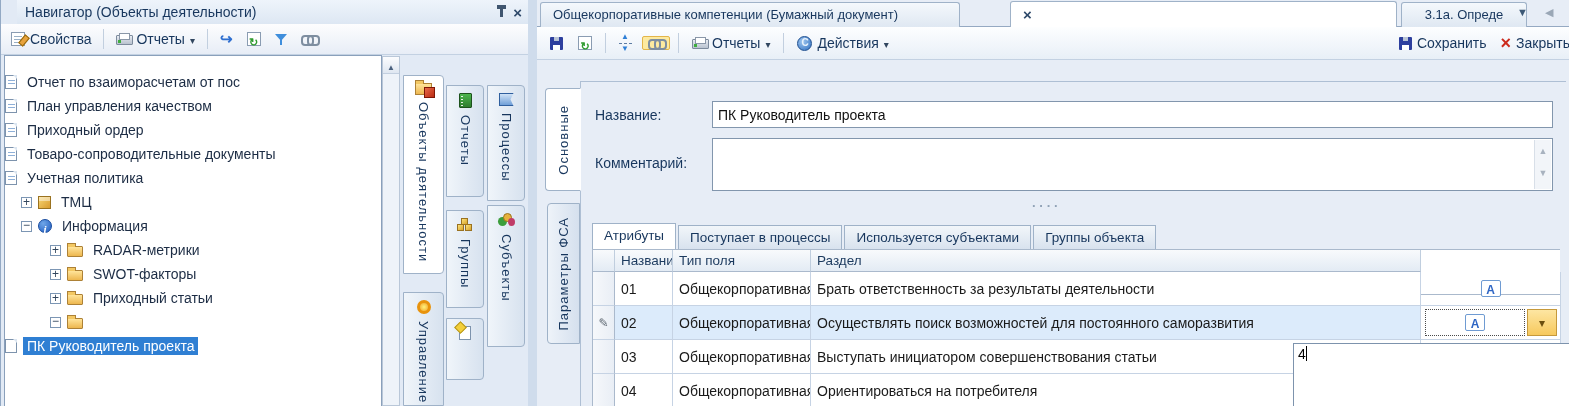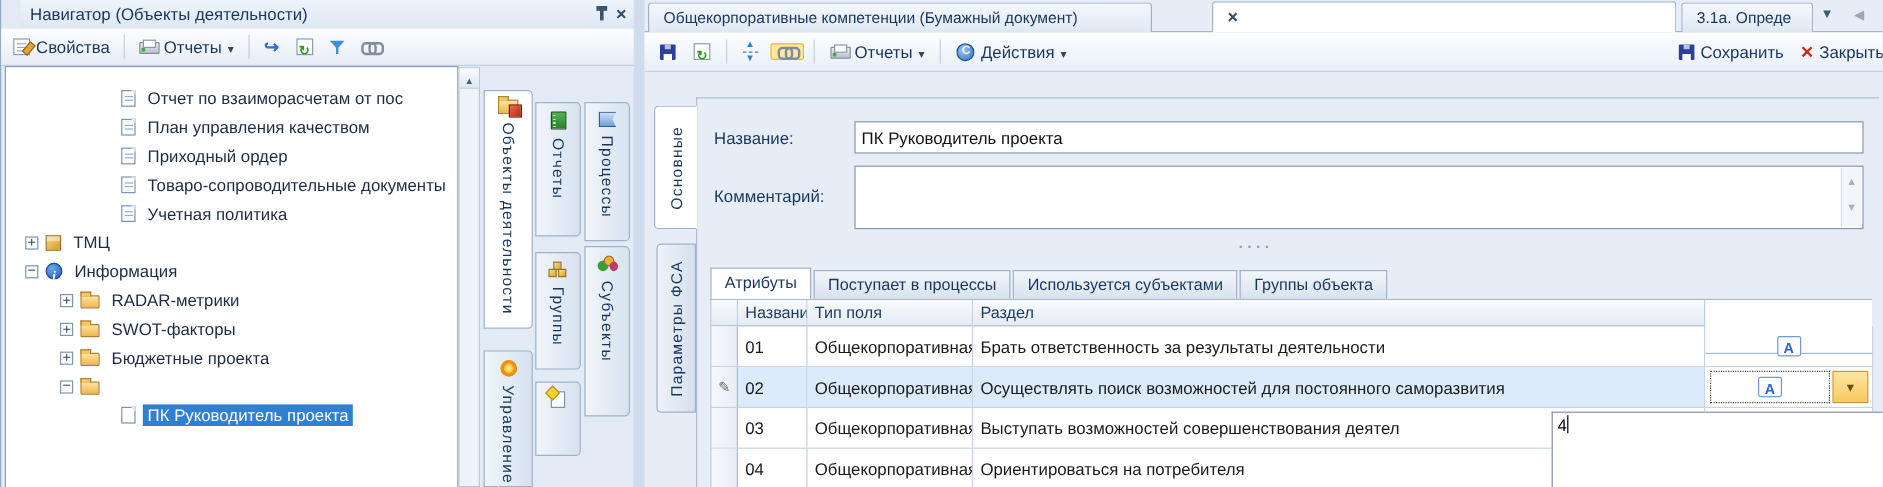--- a/index.html
+++ b/index.html
@@ -53,21 +53,21 @@
   .updown-ic::after { content:"▼"; position:absolute; bottom:-2px; left:2px; font-size:8px; color:#2f7fd6; }
   .updown-ic .dash { position:absolute; left:0; top:8px; width:13px; border-top:1px dashed #5d7ca3; }
   .globe-ic { width:15px; height:15px; border-radius:50%; background:radial-gradient(circle at 35% 35%, #9fc6ef, #2f6fc0); border:1px solid #1d4e8f; }
   .globe-ic::before { content:"C"; position:absolute; left:3px; top:0; color:#e8f2fc; font-size:10px; font-weight:bold; }
   .hl { background:#fdeaa0; border:1px solid #e3b54a; }
   .red-x::before { content:"×"; color:#cc2b1d; font-weight:bold; font-size:18px; line-height:1; }
 
   
   .nav-tree { position:absolute; left:3px; top:55px; width:378px; bottom:0; background:#fff; border:1px solid #8aa0bb; border-bottom:none; overflow:hidden; padding-top:14px; }
   .trow { display:flex; align-items:center; height:24px; white-space:nowrap; }
-  .d0 { padding-left:16px;text-align:right; } .d2 { padding-left:45px; } .d3 { padding-left:96px; }
+  .d0 { padding-left:16px;text-align:right; } .d2 { padding-left:45px; } .d3 { }
   .exp { flex:0 0 11px; height:11px; border:1px solid #7c96b4; background:#fff; margin-right:6px; position:relative; }
   .exp::before { position:absolute; left:1px; top:-3px; font-size:12px; color:#33475e; }
   .exp.plus::before { content:"+"; }
   .exp.minus::before { content:"−"; top:-4px; }
   .tl-icon { margin-right:6px; flex:0 0 auto; }
   .doc-ic { width:12px; height:14px; background:#fff; border:1px solid #7d93ad; position:relative; }
   .doc-ic::before { content:""; position:absolute; right:-1px; top:-1px; border-left:4px solid transparent; border-top:4px solid #dbe5f0; }
   .doc-ic.lines::after { content:""; position:absolute; left:2px; top:4px; width:7px; height:1px; background:#8fb0d8; box-shadow:0 3px 0 #8fb0d8; }
   .edoc-cursor { position:absolute; right:-4px; bottom:-2px; width:0; height:0; border-left:4px solid transparent; border-right:4px solid transparent; border-top:8px solid #111; transform:rotate(-35deg); }
   .folder-ic { width:16px; height:11px; background:linear-gradient(#ffe49a,#edb74f); border:1px solid #ad8136; border-radius:1px; position:relative; margin-top:2px; }
@@ -236,21 +236,21 @@
       <span class="tlabel">RADAR-метрики</span>
     </div>
     <div class="trow d2">
       <span class="exp plus"></span>
       <span class="ic folder-ic tl-icon"></span>
       <span class="tlabel">SWOT-факторы</span>
     </div>
     <div class="trow d2">
       <span class="exp plus"></span>
       <span class="ic folder-ic tl-icon"></span>
-      <span class="tlabel">Бюджетные проекта</span>
+      <span class="tlabel">Приходный статьи</span>
     </div>
     <div class="trow d2">
       <span class="exp minus"></span>
       <span class="ic folder-ic tl-icon"></span>
     </div>
     <div class="trow d3">
       <span class="ic doc-ic tl-icon"></span>
       <span class="tlabel sel">ПК Руководитель проекта</span>
     </div>
   </div>
@@ -297,21 +297,21 @@
 </div>
 
 <div id="editor">
   <div class="doc-tabbar">
     <div class="doc-tab" style="left:3px; width:420px;">
       <span>Общекорпоративные компетенции (Бумажный документ)</span>
     </div>
     <div class="doc-tab active" style="left:473px; width:387px;">
       <span class="xglyph"></span>
     </div>
-    <div class="doc-tab" style="left:864px; width:110px;">
+    <div class="doc-tab" style="left:864px; width:126px;text-align:center;">
       <span>3.1а. Опреде</span>
     </div>
     <span class="tab-ctrl" style="left:980px;">▼</span>
     <span class="tab-ctrl disabled" style="left:1008px;">◀</span>
   </div>
 
   <div class="ed-toolbar">
     <span class="tb-btn">
         <span class="ic floppy-ic"></span>
       </span>
@@ -408,21 +408,21 @@
           <span class="cell-editor">
               <span class="a-icon"></span>
             </span>
           <span class="dd-btn"></span>
         </div>
       </div>
       <div class="grow">
         <div class="gc c0"></div>
         <div class="gc c1">03</div>
         <div class="gc c2">Общекорпоративная</div>
-        <div class="gc c3">Выступать возможностей совершенствования деятел</div>
+        <div class="gc c3">Выступать инициатором совершенствования статьи</div>
         <div class="gc c4"></div>
       </div>
       <div class="grow">
         <div class="gc c0"></div>
         <div class="gc c1">04</div>
         <div class="gc c2">Общекорпоративная</div>
         <div class="gc c3">Ориентироваться на потребителя</div>
         <div class="gc c4"></div>
       </div>
     </div>

